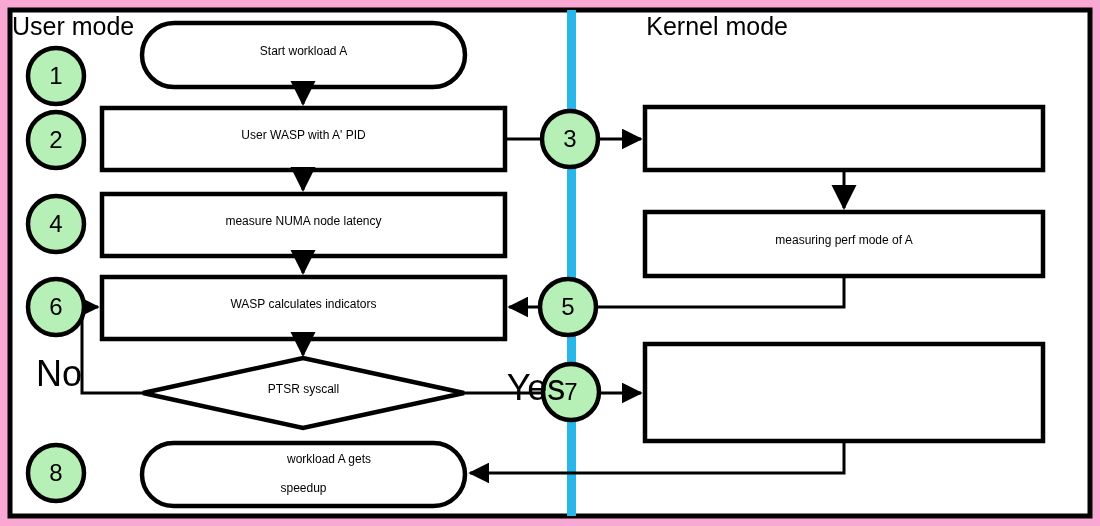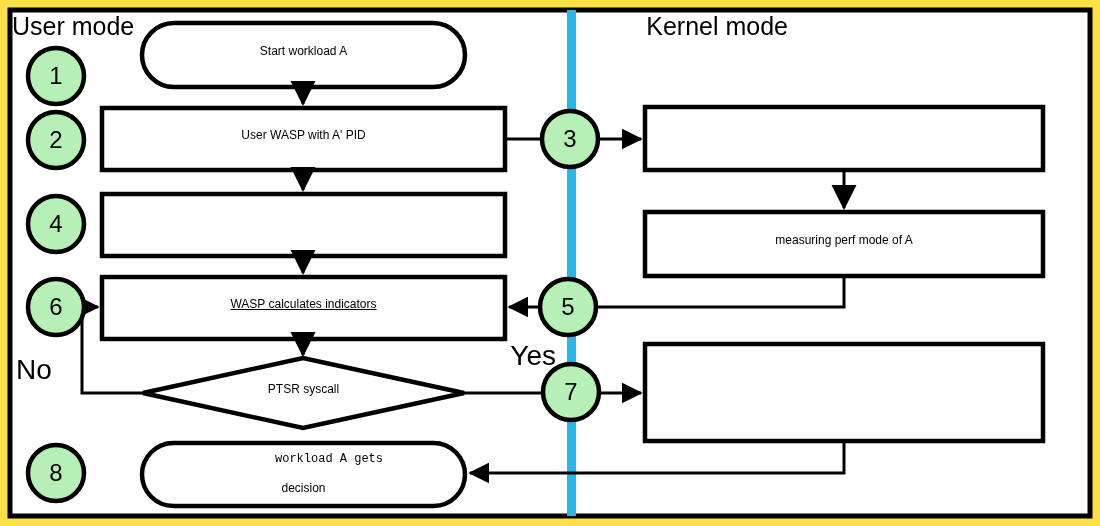--- a/index.html
+++ b/index.html
@@ -1,21 +1,21 @@
 <!DOCTYPE html>
 <html><head>
 <meta charset="utf-8">
 <style>
   html,body{margin:0;padding:0;background:#ffffff;}
-  #stage{position:relative;width:1100px;height:526px;background:#fde047;
+  #stage{position:relative;width:1100px;height:526px;background:#f9a8d4;
          font-family:"Liberation Sans","DejaVu Sans",sans-serif;overflow:hidden;}
   #svgroot{position:absolute;left:0;top:0;width:1100px;height:526px;}
   .lbl{position:absolute;color:#000;white-space:pre;text-align:center;line-height:1.18;}
   .mode-lbl{font-size:25px;letter-spacing:0px;}
-  .branch-lbl{font-size:28px;}
+  .branch-lbl{font-size:36px;margin-left:20px;}
   .boxtext{font-size:12px;}
   .circtext{font-size:24px;}
 </style>
 </head>
 <body>
 
 <div id="stage">
 
   <svg id="svgroot" viewBox="0 0 1100 526">
     <defs>
@@ -90,24 +90,25 @@
   <div class="lbl circtext" style="left:26px;top:126px;width:60px;">2</div>
   <div class="lbl circtext" style="left:540px;top:125px;width:60px;">3</div>
   <div class="lbl circtext" style="left:26px;top:210px;width:60px;">4</div>
   <div class="lbl circtext" style="left:538px;top:293px;width:60px;">5</div>
   <div class="lbl circtext" style="left:26px;top:293px;width:60px;">6</div>
   <div class="lbl circtext" style="left:541px;top:378px;width:60px;">7</div>
   <div class="lbl circtext" style="left:26px;top:459px;width:60px;">8</div>
 
   <div class="lbl boxtext" style="left:142px;top:44px;width:323px;">Start workload A</div>
   <div class="lbl boxtext" style="left:102px;top:128px;width:403px;">User WASP with A' PID</div>
+  <div class="lbl boxtext" style="left:102px;top:214px;width:403px;">measure NUMA node latency</div>
   <div class="lbl boxtext" style="left:645px;top:233px;width:398px;">measuring perf mode of A</div>
-  <div class="lbl boxtext" style="left:102px;top:297px;width:403px;text-decoration:underline;">WASP calculates indicators</div>
+  <div class="lbl boxtext" style="left:102px;top:297px;width:403px;">WASP calculates indicators</div>
   <div class="lbl boxtext" style="left:143px;top:382px;width:321px;">PTSR syscall</div>
 
 
-  <div class="lbl boxtext" style="left:142px;top:452px;width:374px;font-family:Liberation Mono, monospace;">workload A gets</div>
-  <div class="lbl boxtext" style="left:142px;top:481px;width:323px;">decision</div>
+  <div class="lbl boxtext" style="left:142px;top:452px;width:374px;">workload A gets</div>
+  <div class="lbl boxtext" style="left:142px;top:481px;width:323px;">speedup</div>
 
   <div class="lbl branch-lbl" style="left:16px;top:353px;width:70px;text-align:left;">No</div>
-  <div class="lbl branch-lbl" style="left:476px;top:339px;width:80px;text-align:right;">Yes</div>
+  <div class="lbl branch-lbl" style="left:476px;top:367px;width:80px;text-align:center;">Yes</div>
 
 </div>
 
 </body></html>

